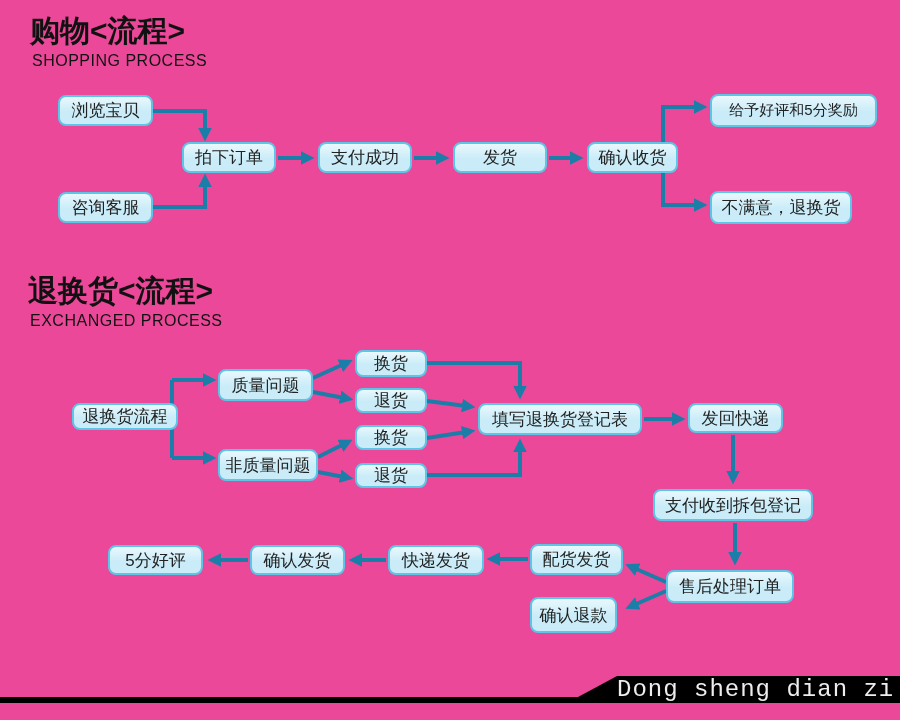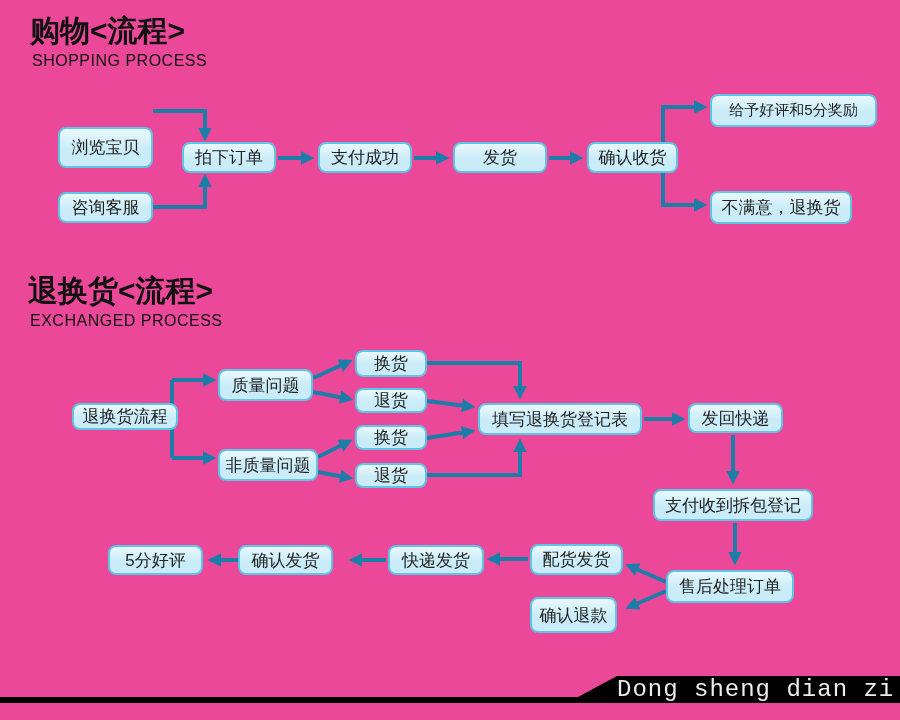--- a/index.html
+++ b/index.html
@@ -79,21 +79,21 @@
       <path class="edge" d="M248,560 H217" marker-end="url(#arrow)"></path>
     </g>
   </svg>
 
   <div class="sec-title" style="left:30px;top:16px;">购物&lt;流程&gt;</div>
   <div class="sec-sub" style="left:32px;top:53px;">SHOPPING PROCESS</div>
 
   <div class="sec-title" style="left:28px;top:276px;">退换货&lt;流程&gt;</div>
   <div class="sec-sub" style="left:30px;top:313px;">EXCHANGED PROCESS</div>
 
-  <div class="node" style="left:58px;top:95px;width:95px;height:41px;margin-top:32px;">浏览宝贝</div>
+  <div class="node" style="left:58px;top:95px;width:95px;height:31px;">浏览宝贝</div>
   <div class="node" style="left:58px;top:192px;width:95px;height:31px;">咨询客服</div>
   <div class="node" style="left:182px;top:142px;width:94px;height:31px;">拍下订单</div>
   <div class="node" style="left:318px;top:142px;width:94px;height:31px;">支付成功</div>
   <div class="node" style="left:453px;top:142px;width:94px;height:31px;">发货</div>
   <div class="node" style="left:587px;top:142px;width:91px;height:31px;">确认收货</div>
   <div class="node small-text" style="left:710px;top:94px;width:167px;height:33px;">给予好评和5分奖励</div>
   <div class="node" style="left:710px;top:191px;width:142px;height:33px;">不满意，退换货</div>
 
   <div class="node" style="left:72px;top:403px;width:106px;height:27px;">退换货流程</div>
   <div class="node" style="left:218px;top:369px;width:95px;height:32px;">质量问题</div>
@@ -102,21 +102,21 @@
   <div class="node" style="left:355px;top:388px;width:72px;height:25px;">退货</div>
   <div class="node" style="left:355px;top:425px;width:72px;height:25px;">换货</div>
   <div class="node" style="left:355px;top:463px;width:72px;height:25px;">退货</div>
   <div class="node" style="left:478px;top:403px;width:164px;height:32px;">填写退换货登记表</div>
   <div class="node" style="left:688px;top:403px;width:95px;height:30px;">发回快递</div>
   <div class="node" style="left:653px;top:489px;width:160px;height:32px;">支付收到拆包登记</div>
   <div class="node" style="left:666px;top:570px;width:128px;height:33px;">售后处理订单</div>
   <div class="node" style="left:530px;top:544px;width:93px;height:31px;">配货发货</div>
   <div class="node" style="left:530px;top:597px;width:87px;height:36px;">确认退款</div>
   <div class="node" style="left:388px;top:545px;width:96px;height:30px;">快递发货</div>
-  <div class="node" style="left:238px;top:545px;width:95px;height:30px;">确认发货</div>
+  <div class="node" style="left:250px;top:545px;width:95px;height:30px;">确认发货</div>
   <div class="node" style="left:108px;top:545px;width:95px;height:30px;">5分好评</div>
 
   <svg id="footer-shape" width="900" height="50">
     <polygon points="0,27 578,27 617,6 900,6 900,33 0,33" style="fill:var(--footer-bg,#000);"></polygon>
   </svg>
   <div id="footer-brand">Dong sheng dian zi</div>
 
 </div>
 
 </body></html>

